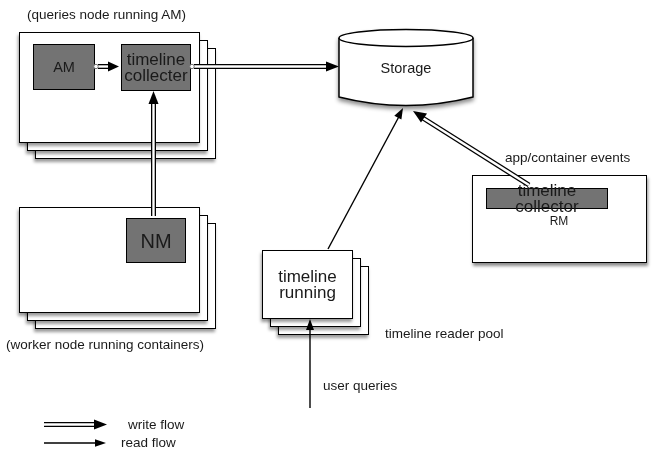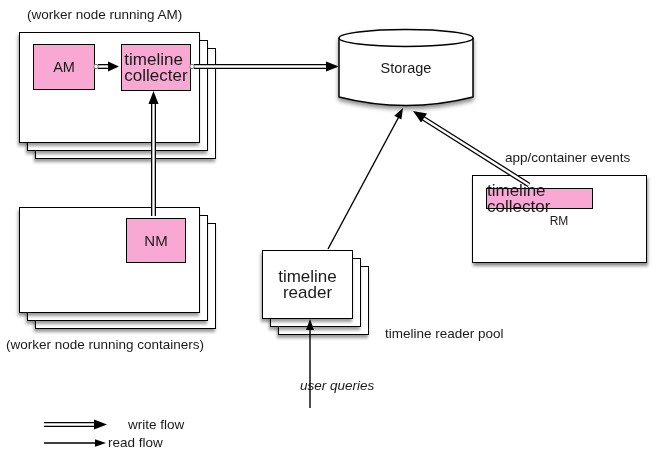--- a/index.html
+++ b/index.html
@@ -5,44 +5,44 @@
   html,body { margin:0; padding:0; background:#ffffff; }
   .canvas {
     position:relative; width:666px; height:468px; background:#ffffff;
     font-family:"Liberation Sans", sans-serif; color:#1a1a1a; overflow:hidden;
   }
   .layer {
     position:absolute; background:#ffffff; border:1.5px solid #000;
     box-shadow:-1px 3px 3px rgba(0,0,0,0.40); box-sizing:border-box;
   }
   .node-box {
-    position:absolute; background:#f9a8d4; border:1.5px solid #000;
+    position:absolute; background:#737373; border:1.5px solid #000;
     box-sizing:border-box; display:flex; align-items:center; justify-content:center;
-    text-align:left;
+    text-align:center;
   }
   .lbl { position:absolute; font-size:13.5px; white-space:nowrap; line-height:16px; }
   .box-text { font-size:17px; line-height:16px; }
   svg { position:absolute; left:0; top:0; }
   .shadowed { box-shadow:1px 3px 3px rgba(0,0,0,0.45); }
 </style>
 </head>
 <body>
 
 <div class="canvas">
 
   <svg width="666" height="468">
     <g style="filter:drop-shadow(0px 3px 2px rgba(0,0,0,0.45));">
       <path d="M339,38 L339,97 Q406,114 473,97 L473,38" fill="#ffffff" stroke="#000000" stroke-width="1.5"></path>
       <ellipse cx="406" cy="38" rx="67" ry="8.5" fill="#ffffff" stroke="#000000" stroke-width="1.5"></ellipse>
     </g>
   </svg>
 
   <div class="lbl" style="left:356px; top:60px; width:100px; text-align:center; font-size:14.5px;">Storage</div>
 
-  <div class="lbl" style="left:27px; top:7px;">(worker node running AM)</div>
+  <div class="lbl" style="left:27px; top:7px;">(queries node running AM)</div>
 
   <div>
     <div class="layer" style="left:35px; top:48px; width:181px; height:111px;"></div>
     <div class="layer" style="left:27px; top:40px; width:181px; height:111px;"></div>
     <div class="layer" style="left:19px; top:32px; width:181px; height:111px;">
       <div class="node-box" style="left:13px; top:11px; width:62px; height:46px;">
         <span class="box-text" style="font-size:14.5px;">AM</span>
       </div>
       <div class="node-box" style="left:101px; top:11px; width:70px; height:47px;">
         <span class="box-text">
@@ -51,49 +51,49 @@
         </span>
       </div>
     </div>
   </div>
 
   <div>
     <div class="layer" style="left:35px; top:223px; width:181px; height:106px;"></div>
     <div class="layer" style="left:27px; top:215px; width:181px; height:106px;"></div>
     <div class="layer" style="left:19px; top:207px; width:181px; height:106px;">
       <div class="node-box" style="left:106px; top:10px; width:60px; height:45px;">
-        <span class="box-text" style="font-size:15px;">NM</span>
+        <span class="box-text" style="font-size:20px;">NM</span>
       </div>
     </div>
   </div>
   <div class="lbl" style="left:6px; top:337px;">(worker node running containers)</div>
 
   <div class="lbl" style="left:505px; top:150px;">app/container events</div>
   <div class="layer shadowed" style="left:472px; top:175px; width:175px; height:88px; box-shadow:1px 3px 3px rgba(0,0,0,0.45);">
-    <div class="node-box" style="left:13px; top:12px; width:107px; height:21px;">
+    <div class="node-box" style="left:13px; top:12px; width:122px; height:21px;">
       <span class="box-text">timeline collector</span>
     </div>
     <div class="lbl" style="left:0px; top:37px; width:172px; text-align:center; font-size:12px;">RM</div>
   </div>
 
   <div>
     <div class="layer" style="left:278px; top:266px; width:91px; height:69px;"></div>
     <div class="layer" style="left:270px; top:258px; width:91px; height:69px;"></div>
     <div class="layer" style="left:262px; top:250px; width:91px; height:69px; display:flex; align-items:center; justify-content:center; text-align:center;">
       <span class="box-text">
         <span>timeline</span><br>
-        <span>reader</span>
+        <span>running</span>
       </span>
     </div>
   </div>
   <div class="lbl" style="left:385px; top:326px;">timeline reader pool</div>
-  <div class="lbl" style="left:300px; top:378px;font-style:italic;">user queries</div>
+  <div class="lbl" style="left:323px; top:378px;">user queries</div>
 
   <div class="lbl" style="left:116px; top:417px;margin-left:12px;">write flow</div>
-  <div class="lbl" style="left:108px; top:435px;">read flow</div>
+  <div class="lbl" style="left:121px; top:435px;">read flow</div>
 
   <svg width="666" height="468">
 
     <g>
       <line x1="98" y1="66.5" x2="109" y2="66.5" stroke="#000" stroke-width="5"></line>
       <line x1="98" y1="66.5" x2="109" y2="66.5" stroke="#fff" stroke-width="2.4"></line>
       <polygon points="119,66.5 108,61.5 108,71.5" fill="#000"></polygon>
       <circle cx="96" cy="66.5" r="2.2" fill="#fff" stroke="#777" stroke-width="1"></circle>
     </g>
 

